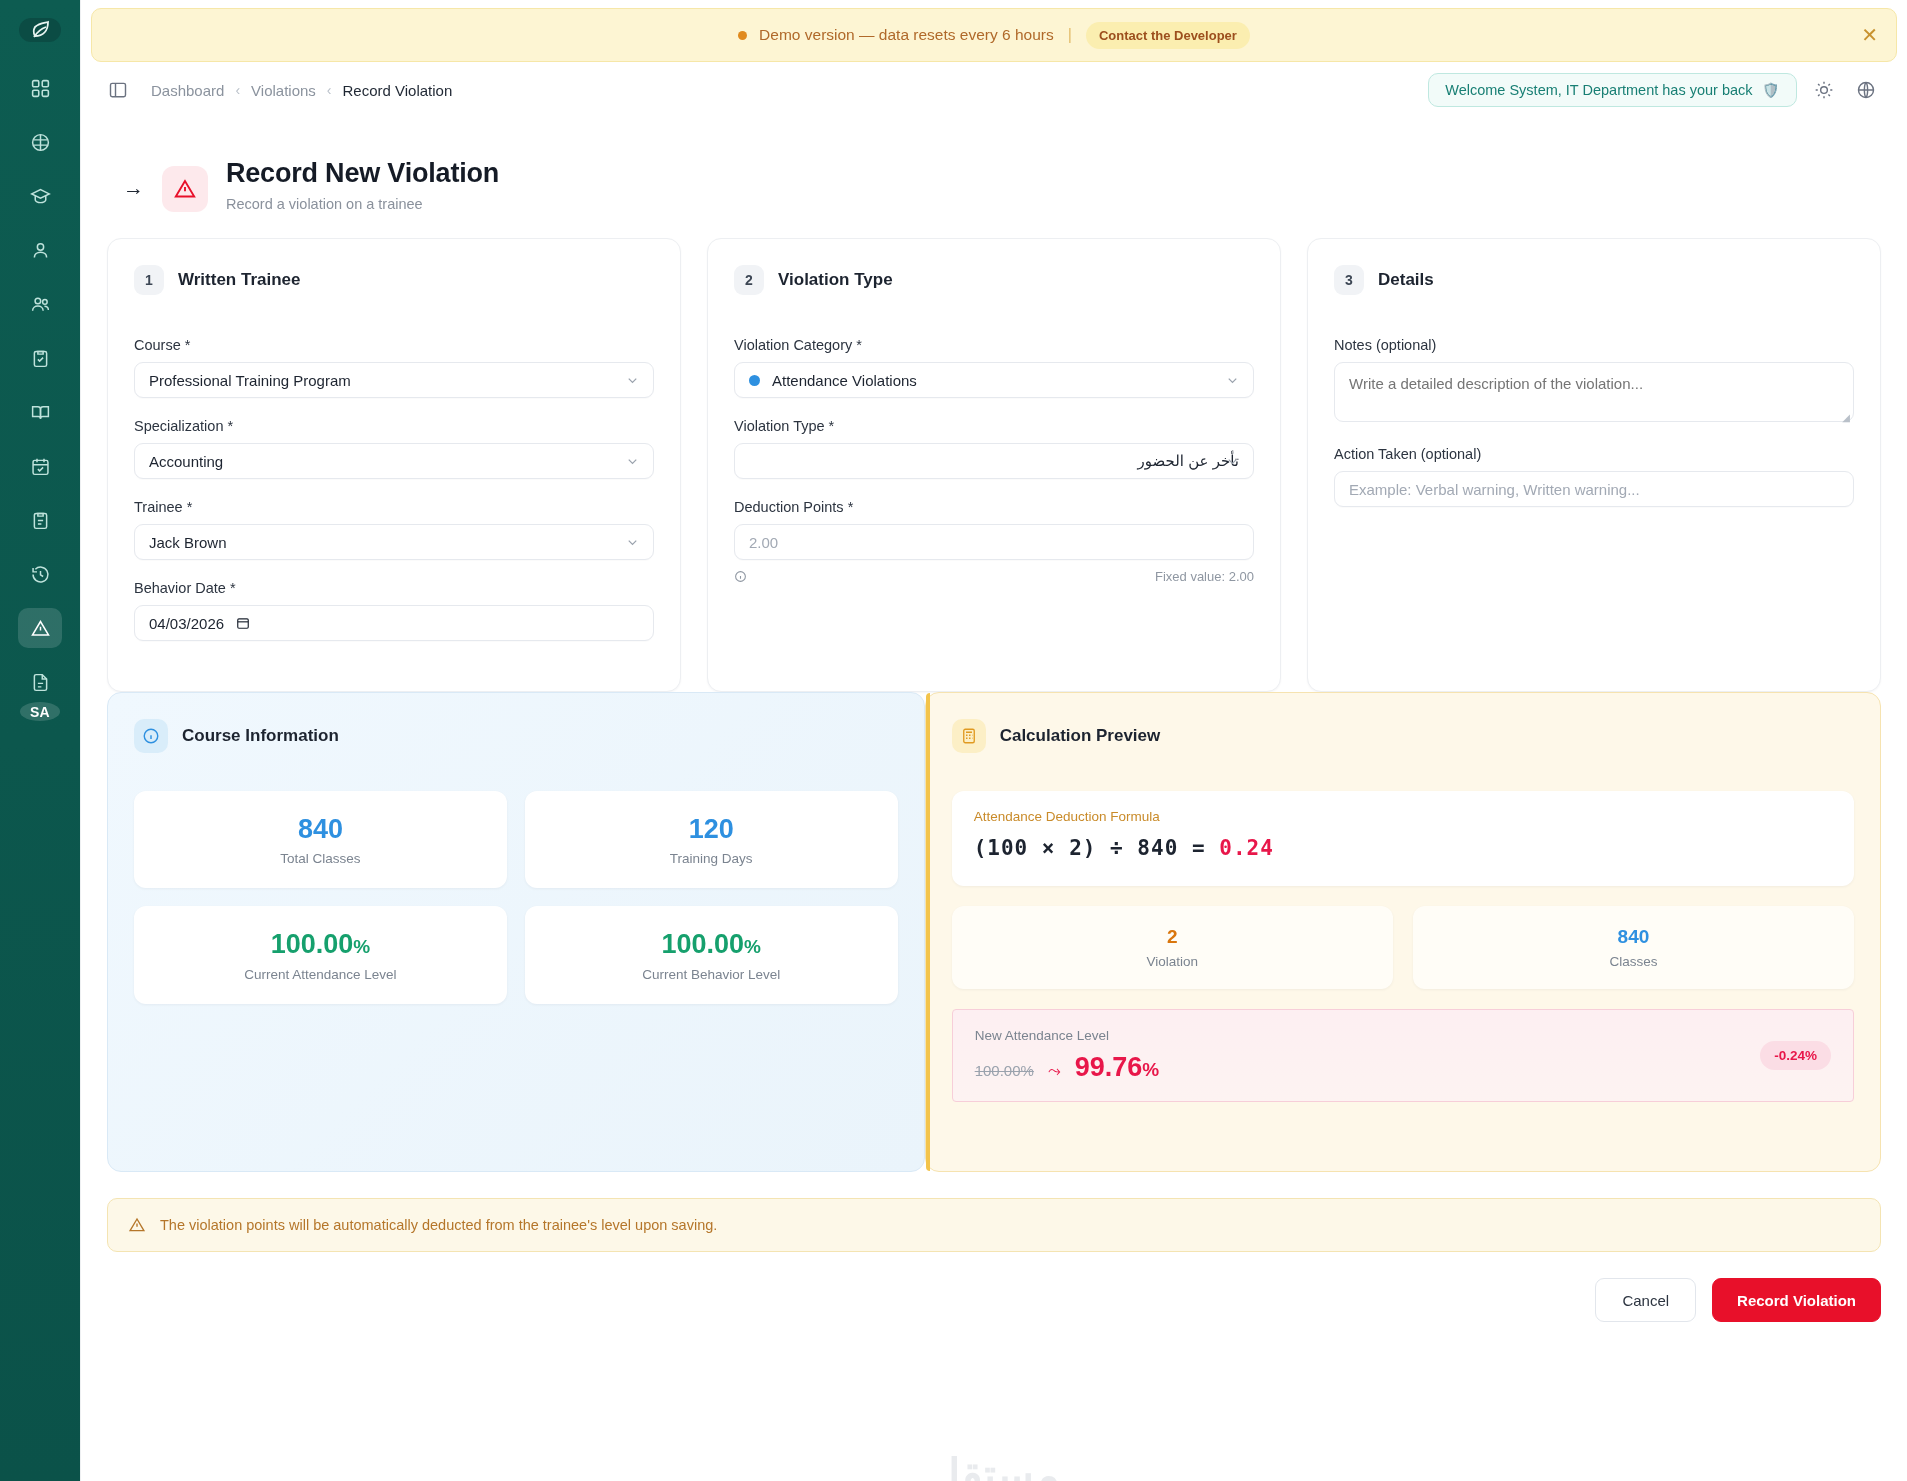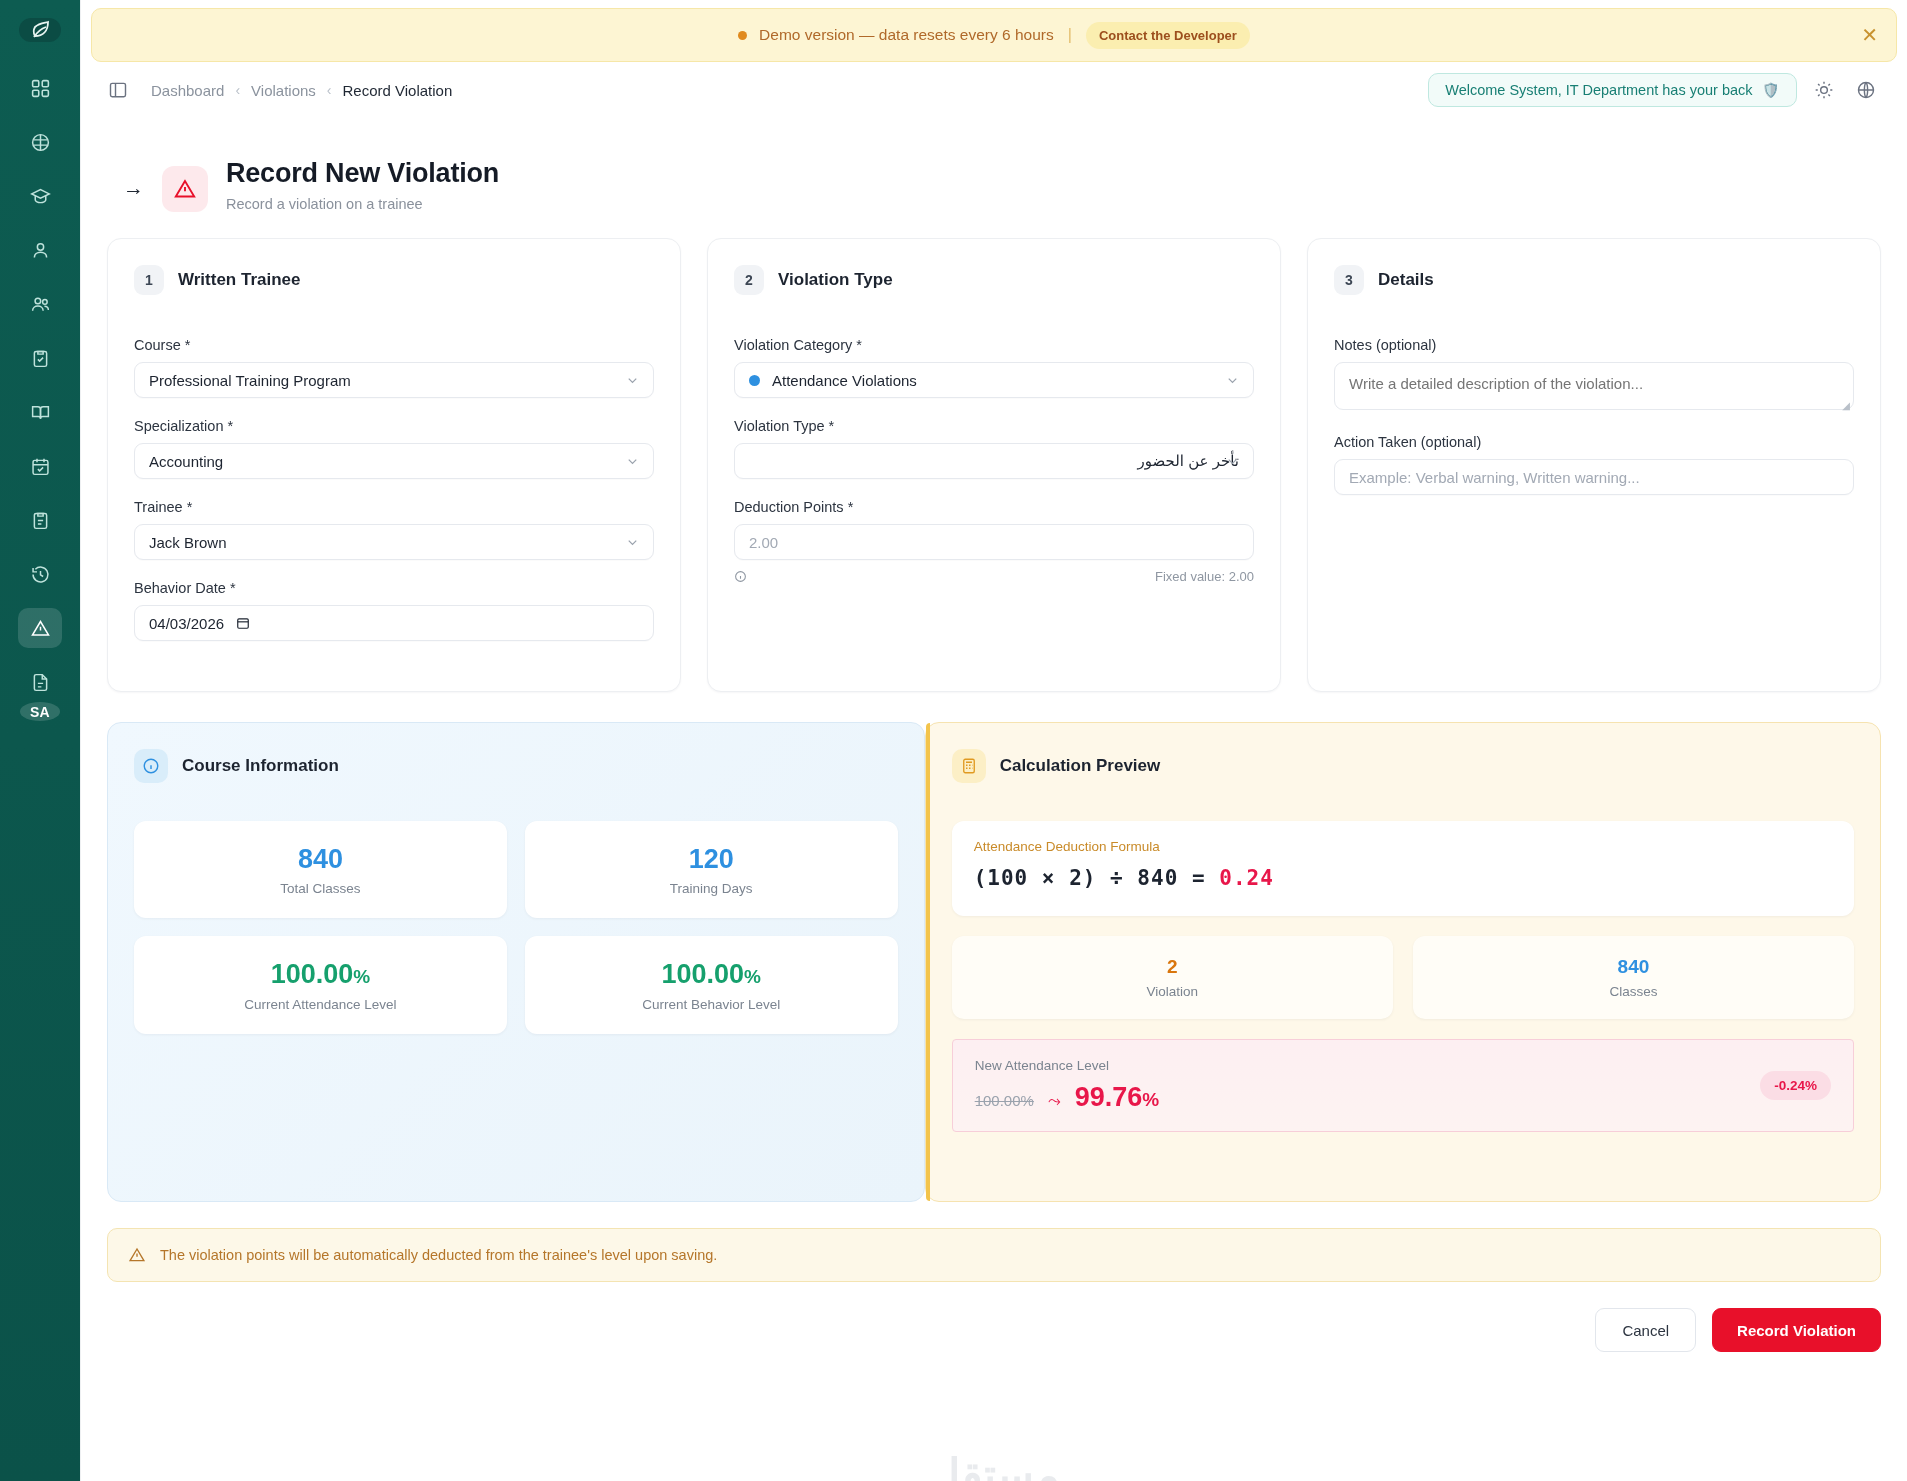--- a/index.html
+++ b/index.html
@@ -133,29 +133,29 @@
   .select-val { flex:1; }
   .select-val.rtl { direction: rtl; text-align: right; }
   .dot-blue { width:11px;height:11px;border-radius:50%;background:#2e90e0; margin-right:12px; flex-shrink:0;}
   .text-box .ph { color:#a2a9b4; }
   .date-val { font-size:15px; color:#1d2430; display:flex; align-items:center; gap: 12px; }
   .cal-ico { color:#1d2430; display:flex;}
   .cal-ico svg{width:14px;height:14px;}
   .hint { display:flex; align-items:center; gap:7px; font-size: 13px; color:#8f97a2; margin-top: 9px; justify-content: space-between; }
   .hint svg { width:13px;height:13px; }
   .textarea {
-    width:100%; height: 48px; border:1px solid #e6e9ee; border-radius: 9px;
+    width:100%; height: 60px; border:1px solid #e6e9ee; border-radius: 9px;
     background:#ffffff; padding: 12px 14px; font-size: 15px; color:#a2a9b4;
     position:relative; resize:none; font-family:inherit;
   }
   .ta-wrap { position: relative; }
   .ta-grip { position:absolute; right:4px; bottom:3px; color:#b9c0c9; font-size:10px; }
 
   
-  .info-row { display:grid; grid-template-columns: 0.855fr 1fr; margin-top: 30px; }
+  .info-row { display:grid; grid-template-columns: 0.855fr 1fr; }
   .panel-blue {
     background: linear-gradient(135deg,#f0f8fe 0%,#eaf4fb 100%);
     border:1px solid #d9e9f6; border-radius: 14px; padding: 26px; min-height: 480px;
   }
   .panel-amber {
     background: #fef8e9; border:1px solid #f6e3b0; border-radius: 14px;
     padding: 26px; min-height: 480px; position: relative;
   }
   .panel-amber::before{
     content:""; position:absolute; left:0; top:0; bottom:0; width:4px;

